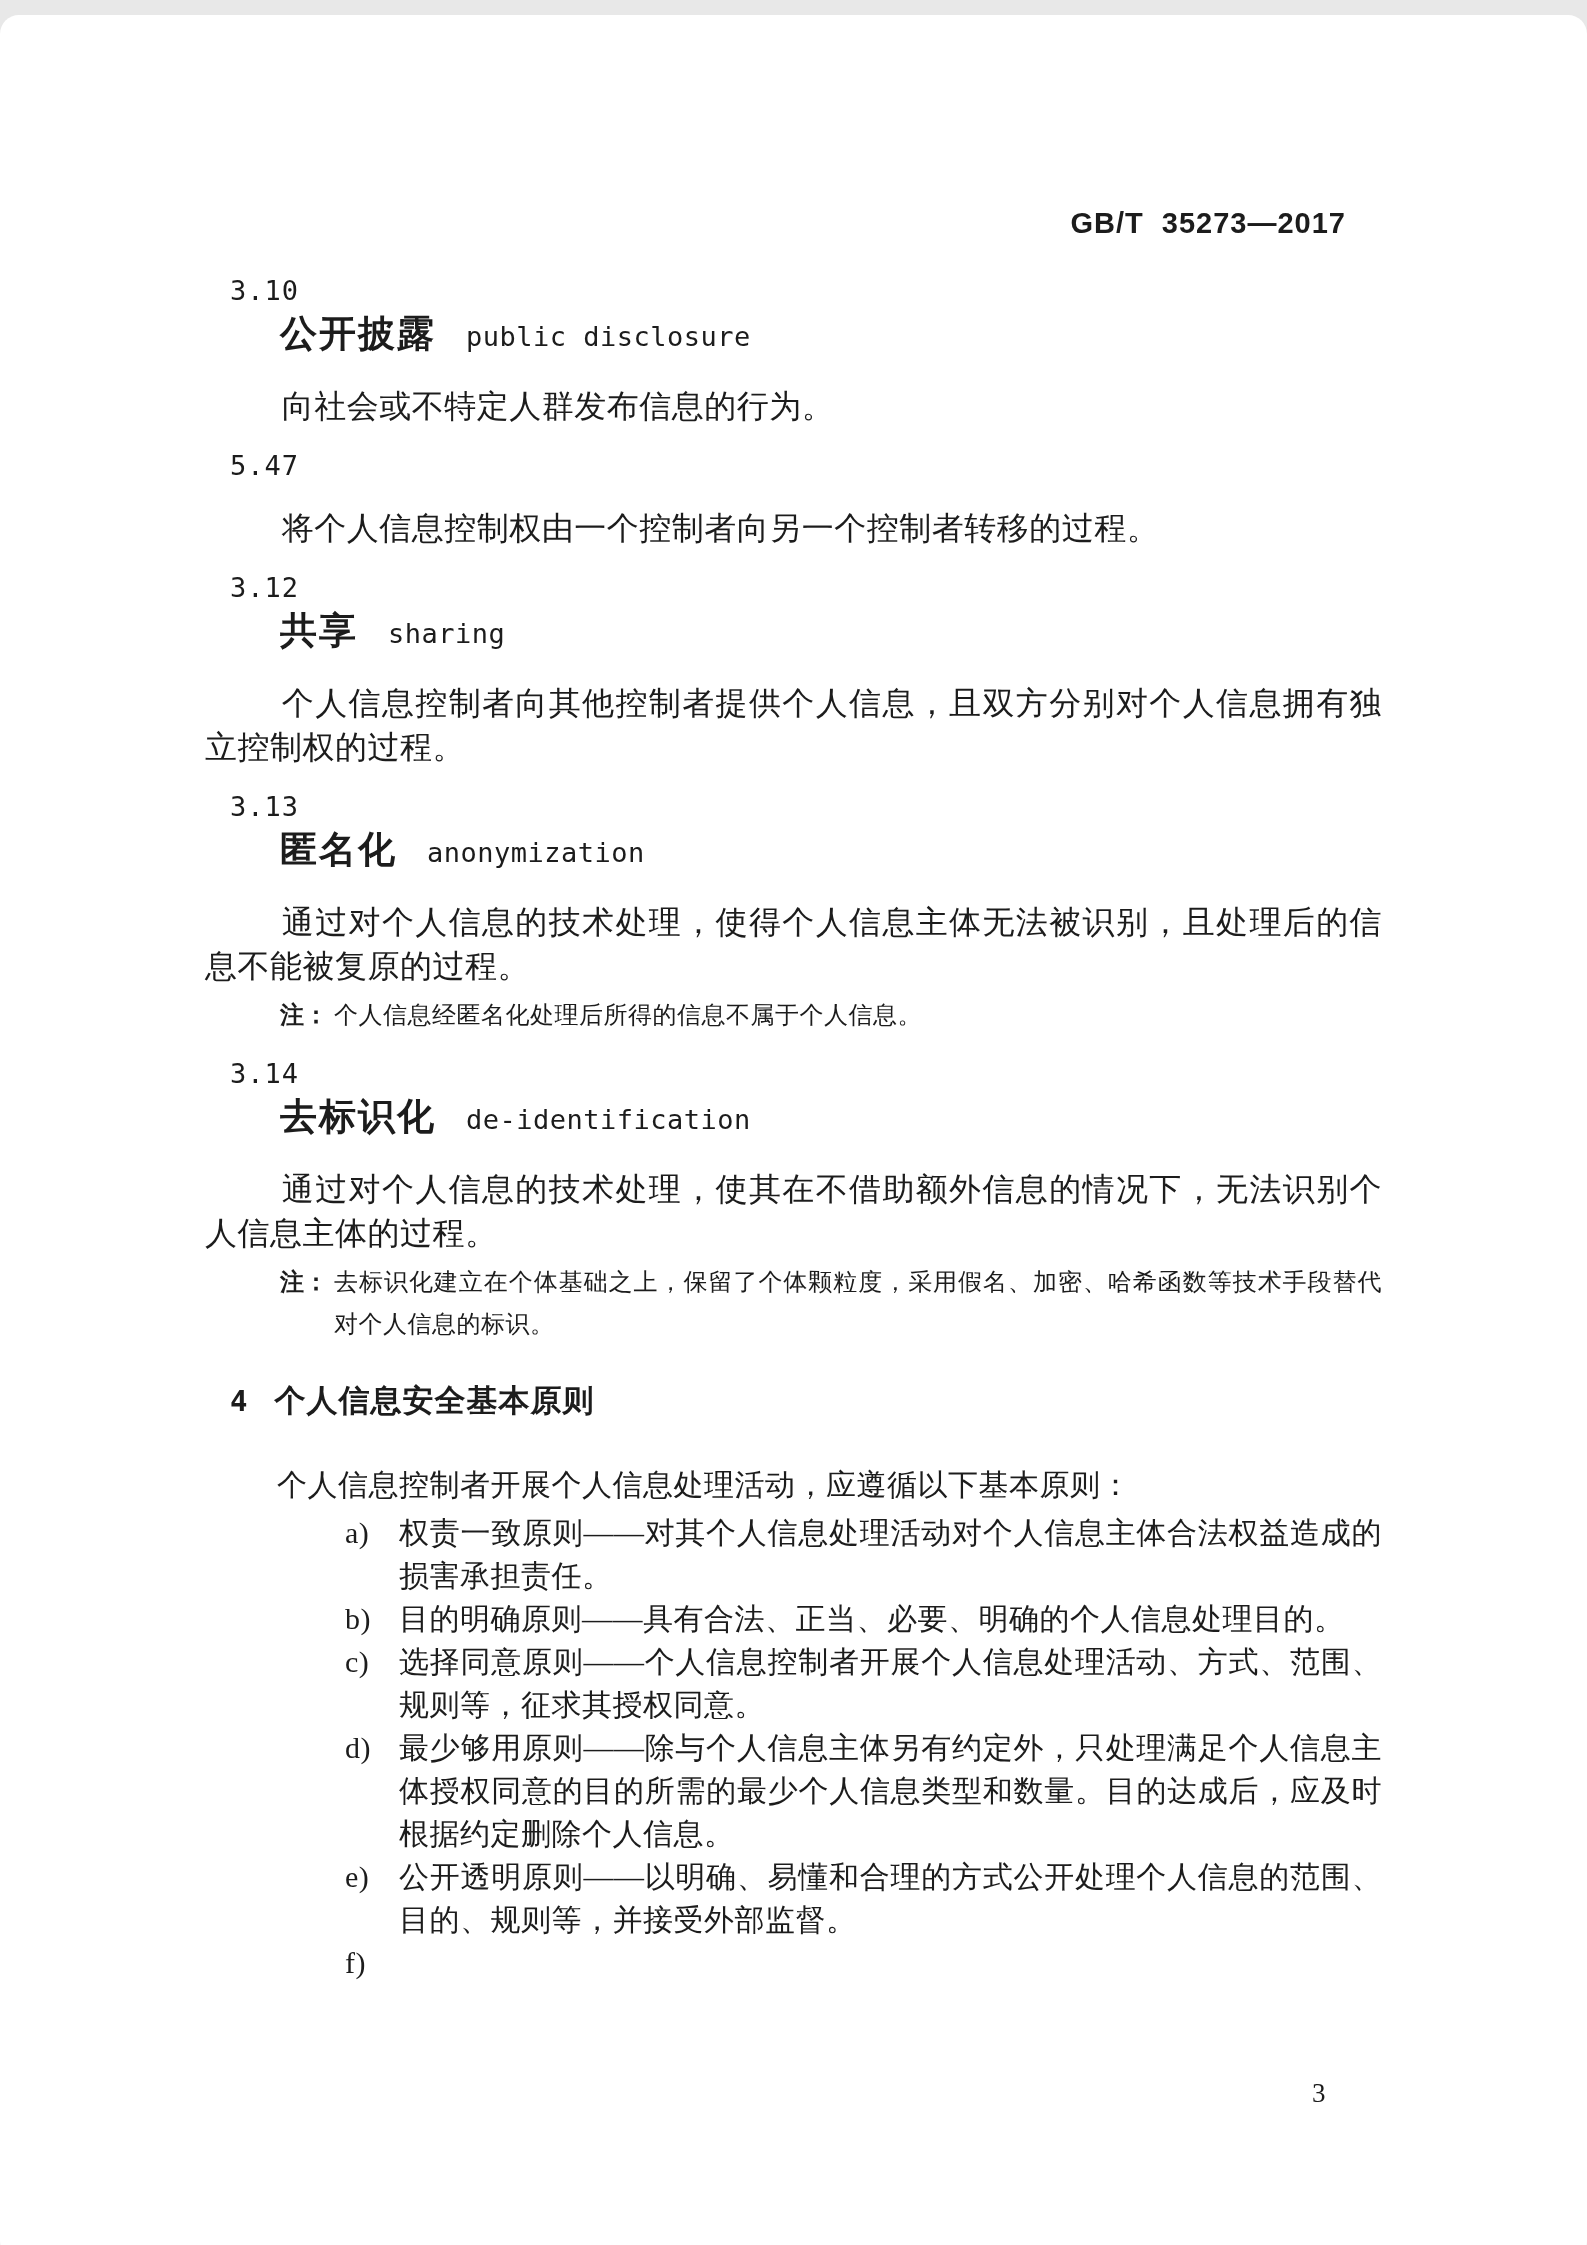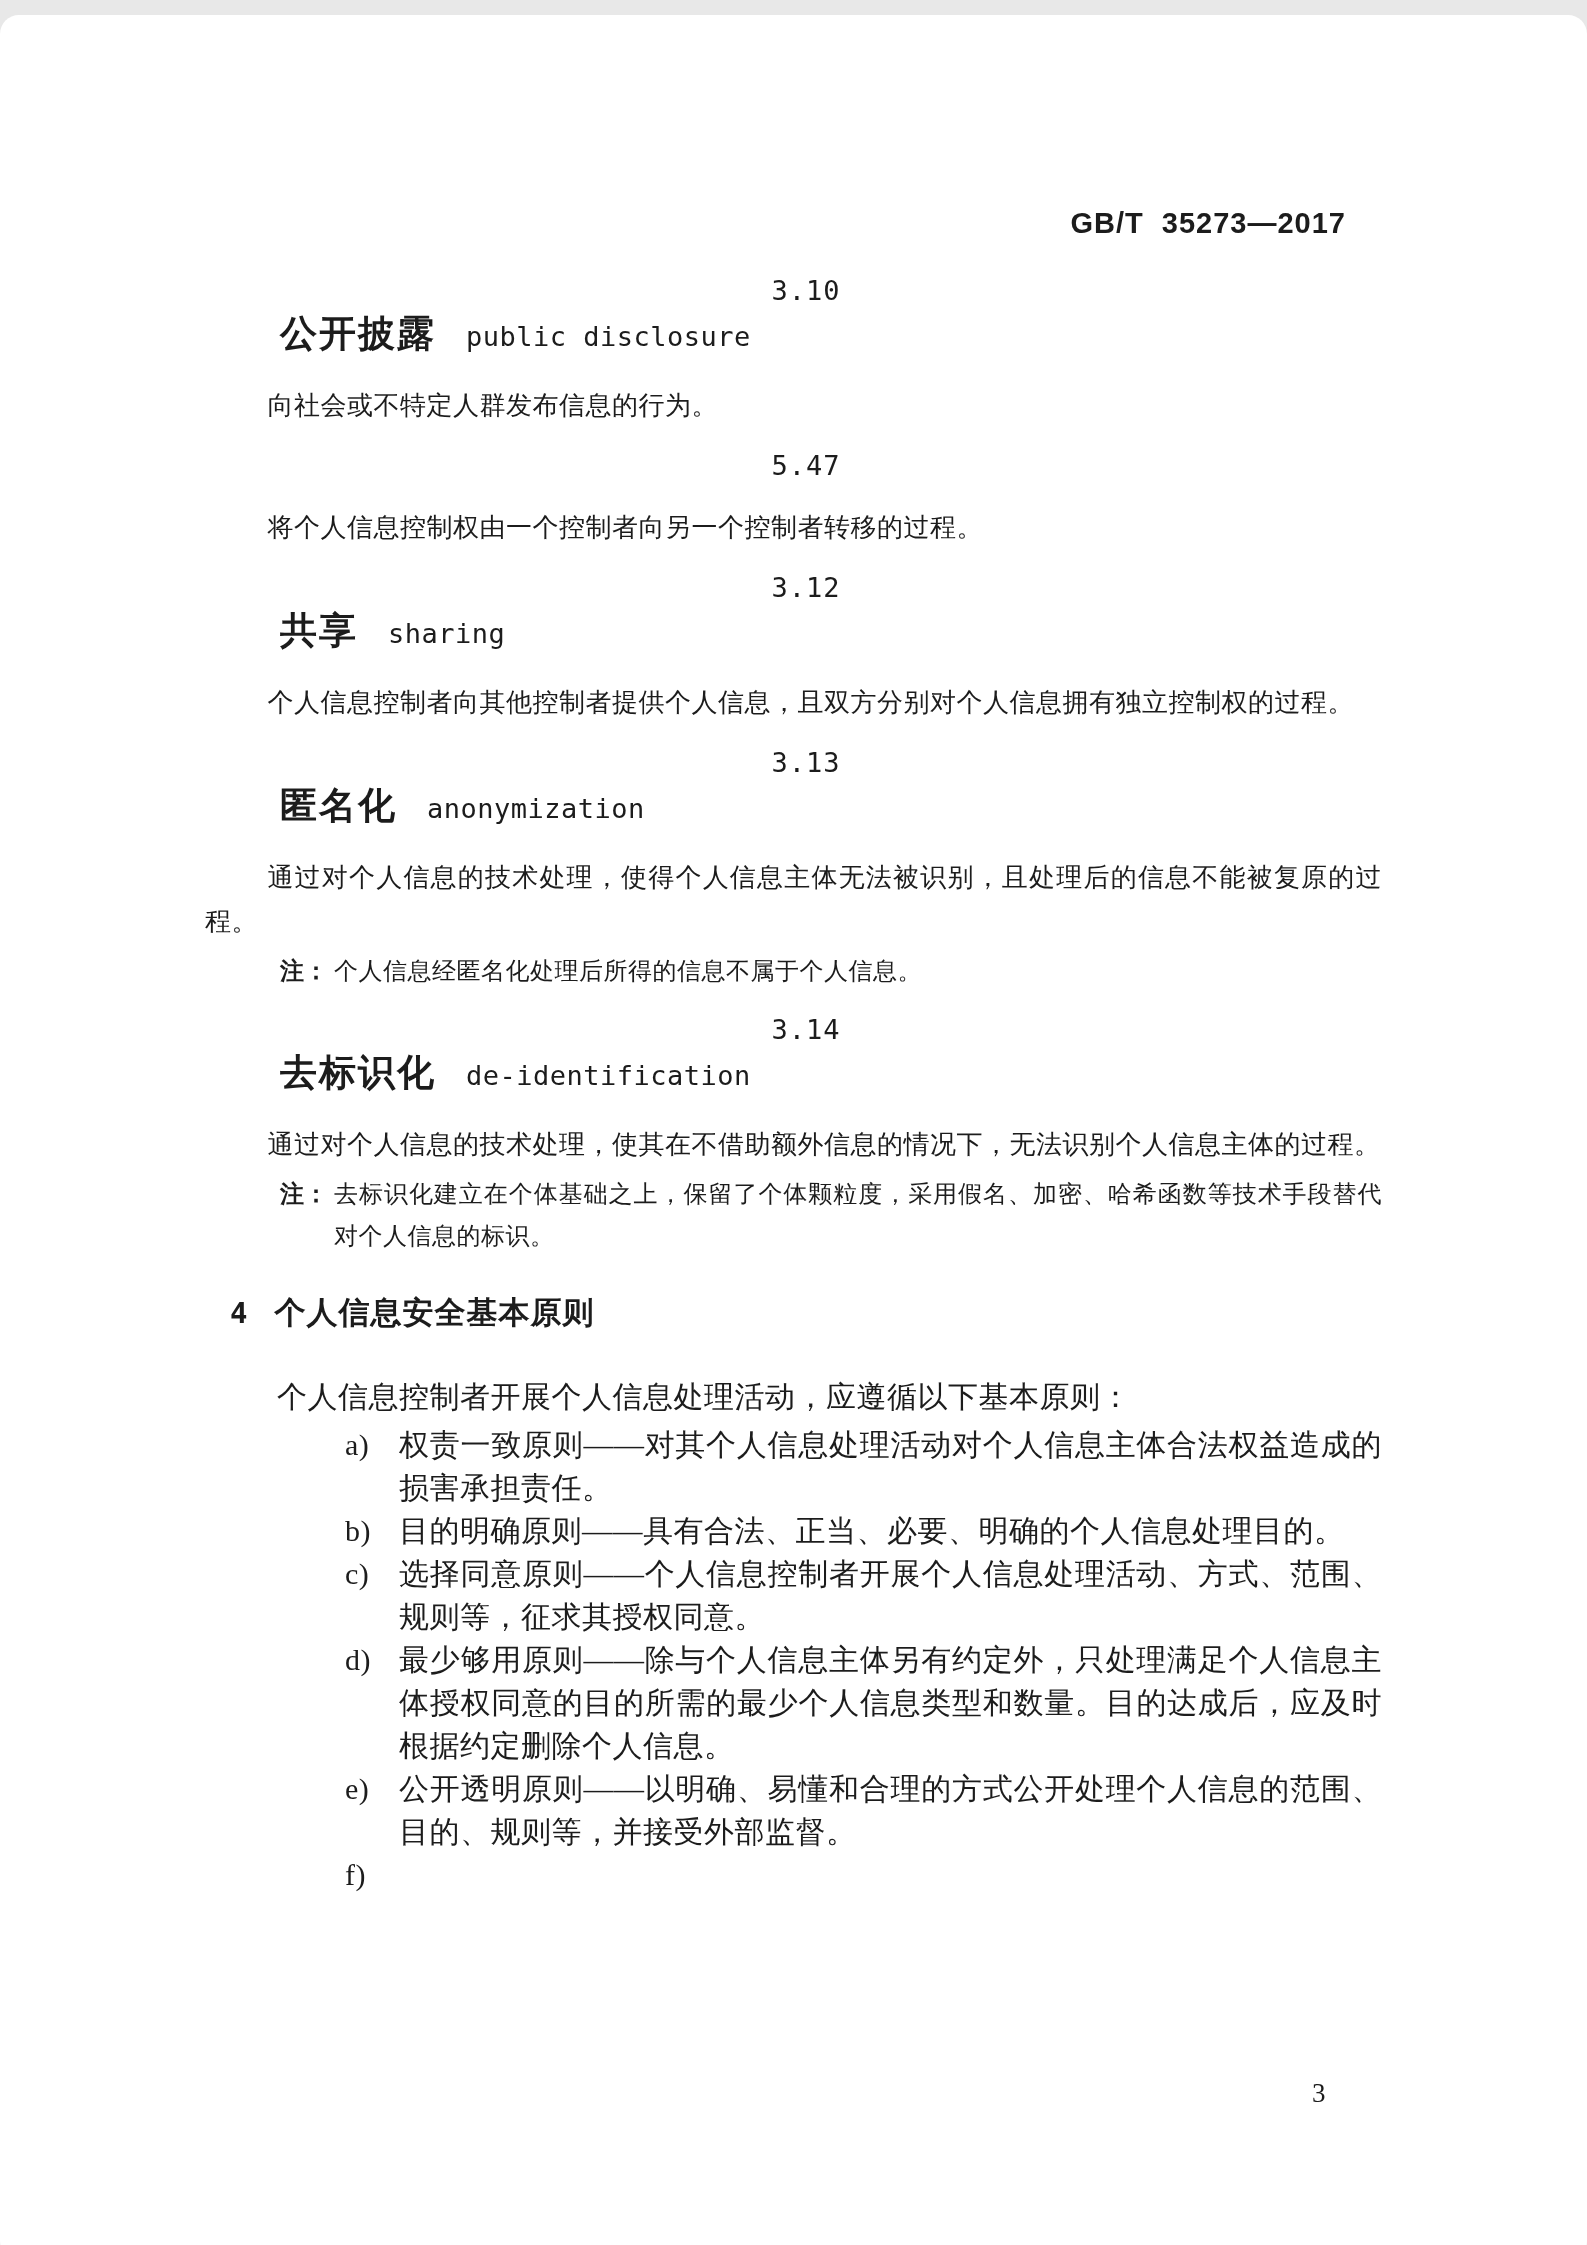--- a/index.html
+++ b/index.html
@@ -29,21 +29,20 @@
   }
   
   .term-block{margin-top:20px;}
   .term-block.first{margin-top:30px;}
   .clause-number{
     font-family:"DejaVu Sans Mono",monospace;
     font-size:27px;
     line-height:36px;
     padding-left:25px;
     letter-spacing:1px;
-    text-align:center;
   }
   .term-line{
     margin-top:4px;
     padding-left:75px;
     line-height:42px;
     white-space:nowrap;
   }
   .term-zh{
     font-family:"Liberation Sans","DejaVu Sans",sans-serif;
     font-weight:bold;
@@ -52,21 +51,21 @@
   }
   .term-en{
     font-family:"DejaVu Sans Mono",monospace;
     font-size:27px;
     margin-left:30px;
     letter-spacing:0.5px;
     text-align:right;
   }
   .definition{
     margin:22px 0 0 0;
-    font-size:26px;
+    font-size:32px;
     line-height:44px;
     text-indent:2.4em;
     letter-spacing:0.5px;
     text-align:justify;
     font-family:Liberation Serif, serif;
   }
   .note-row{
     margin-top:6px;
     margin-left:75px;
     display:flex;

